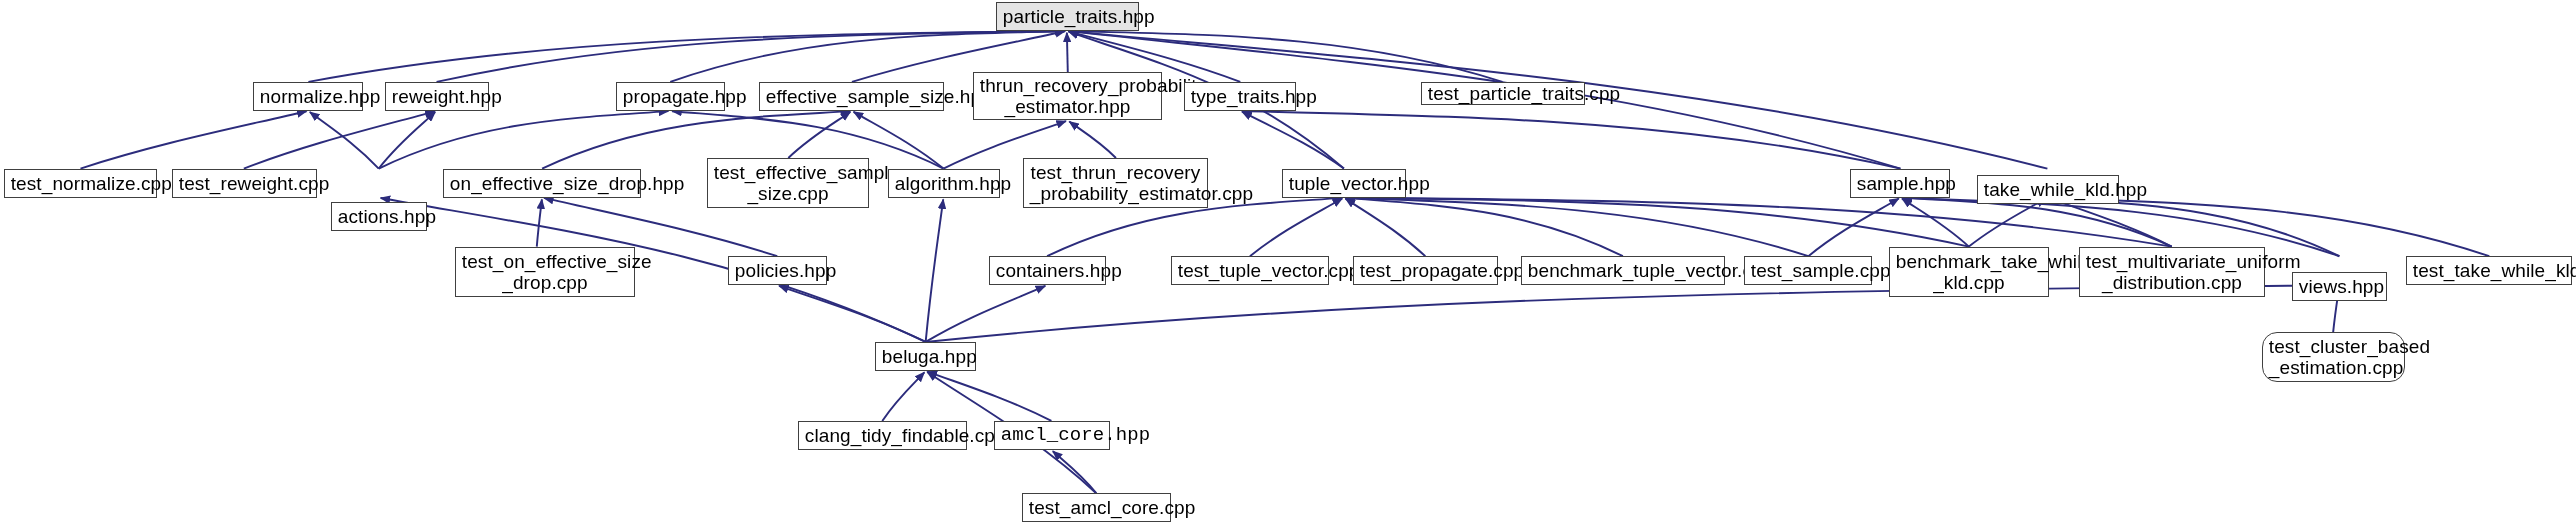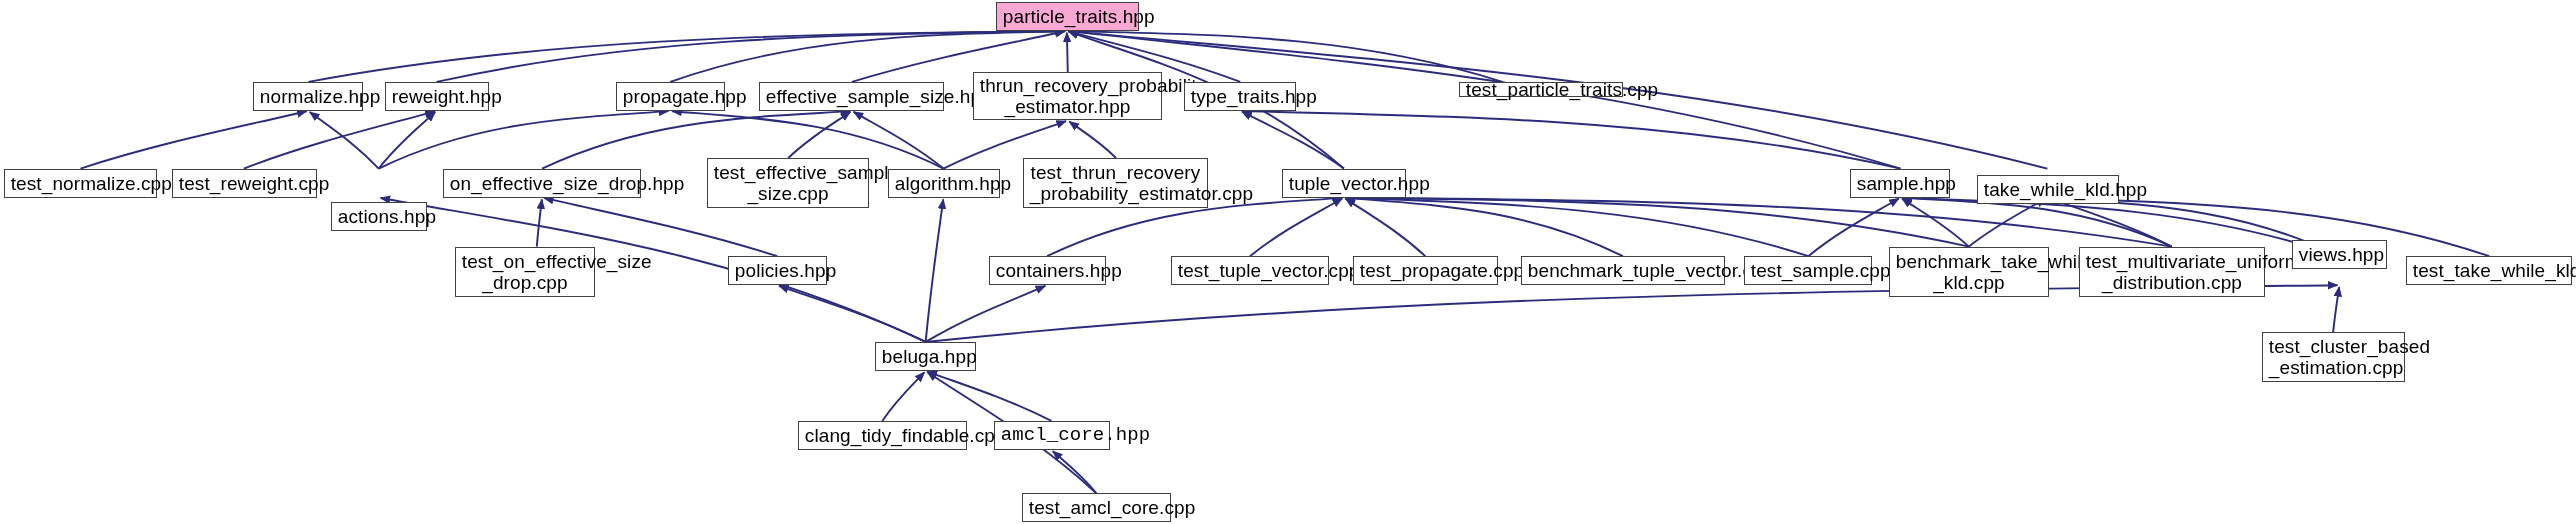--- a/index.html
+++ b/index.html
@@ -3,21 +3,21 @@
 <meta charset="utf-8">
 <style>
   html,body{margin:0;padding:0;background:#ffffff;}
   body{font-family:"Liberation Sans","DejaVu Sans",sans-serif;}
   #graph{position:relative;width:2576px;height:524px;background:#ffffff;overflow:hidden;}
   svg.edges{position:absolute;left:0;top:0;width:2576px;height:524px;}
   .node{position:absolute;box-sizing:border-box;border:1.5px solid #404040;background:#ffffff;
         display:flex;align-items:center;justify-content:center;text-align:center;
         font-size:19px;color:#000000;line-height:1.12;letter-spacing:0.1px;
         white-space:pre-line;padding:0 5.8px;}
-  .node.root{background:#f9a8d4;border-color:#404040;}
+  .node.root{background:#e5e5e5;border-color:#404040;}
   .node span{display:block;width:100%;}
 </style>
 </head>
 <body>
 
 <div id="graph">
   <svg class="edges" viewBox="0 0 2673 544" preserveAspectRatio="none">
     <defs>
       <marker id="arrow" markerWidth="11" markerHeight="9" refX="10" refY="4.5" orient="auto" markerUnits="userSpaceOnUse">
         <path d="M0,0 L11,4.5 L0,9 Z" fill="#2c2c7c"></path>
@@ -78,48 +78,48 @@
   </svg>
   <div id="node-layer">
       <div class="node root" style="left: 996px; top: 1.9px; width: 143px; height: 29px;"><span>particle_traits.hpp</span></div>
       <div class="node" style="left: 253px; top: 82px; width: 110px; height: 29px;"><span>normalize.hpp</span></div>
       <div class="node" style="left: 385px; top: 82px; width: 104px; height: 29px;"><span>reweight.hpp</span></div>
       <div class="node" style="left: 616px; top: 82px; width: 109px; height: 29px;"><span>propagate.hpp</span></div>
       <div class="node" style="left: 759px; top: 82px; width: 185px; height: 29px;"><span>effective_sample_size.hpp</span></div>
       <div class="node" style="left: 973px; top: 72px; width: 189px; height: 48px;"><span>thrun_recovery_probability
 _estimator.hpp</span></div>
       <div class="node" style="left: 1184px; top: 82px; width: 112px; height: 29px;"><span>type_traits.hpp</span></div>
-      <div class="node" style="left: 1459px; top: 82px; width: 164px; height: 15px; align-items: center;"><span>test_particle_traits.cpp</span></div>
+      <div class="node" style="left: 1421px; top: 82px; width: 164px; height: 23px; align-items: center;"><span>test_particle_traits.cpp</span></div>
       <div class="node" style="left: 3.9px; top: 169px; width: 153px; height: 29px; text-align: right;"><span>test_normalize.cpp</span></div>
       <div class="node" style="left: 172px; top: 169px; width: 145px; height: 29px;"><span>test_reweight.cpp</span></div>
       <div class="node" style="left: 331px; top: 169px; width: 96px; height: 29px; margin-top: 33px;"><span>actions.hpp</span></div>
       <div class="node" style="left: 443px; top: 169px; width: 198px; height: 29px;"><span>on_effective_size_drop.hpp</span></div>
       <div class="node" style="left: 707px; top: 158px; width: 162px; height: 50px;"><span>test_effective_sample
 _size.cpp</span></div>
       <div class="node" style="left: 888px; top: 169px; width: 112px; height: 29px;"><span>algorithm.hpp</span></div>
       <div class="node" style="left: 1023px; top: 158px; width: 185px; height: 50px;"><span>test_thrun_recovery
 _probability_estimator.cpp</span></div>
       <div class="node" style="left: 1282px; top: 169px; width: 124px; height: 29px;"><span>tuple_vector.hpp</span></div>
       <div class="node" style="left: 1850px; top: 169px; width: 100px; height: 29px;"><span>sample.hpp</span></div>
       <div class="node" style="left: 1977px; top: 175px; width: 142px; height: 29px;"><span>take_while_kld.hpp</span></div>
-      <div class="node" style="left: 455px; top: 247px; width: 140px; height: 50px;"><span>test_on_effective_size
+      <div class="node" style="left: 455px; top: 247px; width: 180px; height: 50px;"><span>test_on_effective_size
 _drop.cpp</span></div>
       <div class="node" style="left: 728px; top: 256px; width: 99px; height: 29px;"><span>policies.hpp</span></div>
       <div class="node" style="left: 989px; top: 256px; width: 117px; height: 29px;"><span>containers.hpp</span></div>
       <div class="node" style="left: 1171px; top: 256px; width: 158px; height: 29px;"><span>test_tuple_vector.cpp</span></div>
       <div class="node" style="left: 1353px; top: 256px; width: 145px; height: 29px;"><span>test_propagate.cpp</span></div>
       <div class="node" style="left: 1521px; top: 256px; width: 204px; height: 29px;"><span>benchmark_tuple_vector.cpp</span></div>
       <div class="node" style="left: 1744px; top: 256px; width: 128px; height: 29px;"><span>test_sample.cpp</span></div>
       <div class="node" style="left: 1889px; top: 247px; width: 160px; height: 50px;"><span>benchmark_take_while
 _kld.cpp</span></div>
       <div class="node" style="left: 2079px; top: 247px; width: 186px; height: 50px;"><span>test_multivariate_uniform
 _distribution.cpp</span></div>
-      <div class="node" style="left: 2292px; top: 240px; width: 95px; height: 29px;"><span>views.hpp</span></div>
+      <div class="node" style="left: 2292px; top: 272px; width: 95px; height: 29px;"><span>views.hpp</span></div>
       <div class="node" style="left: 2406px; top: 256px; width: 166px; height: 29px;"><span>test_take_while_kld.cpp</span></div>
       <div class="node" style="left: 875px; top: 342px; width: 101px; height: 29px;"><span>beluga.hpp</span></div>
-      <div class="node" style="left: 2262px; top: 332px; width: 143px; height: 50px;"><span>test_cluster_based
+      <div class="node" style="left: 2262px; top: 332px; width: 143px; height: 50px; border-radius: 15px;"><span>test_cluster_based
 _estimation.cpp</span></div>
       <div class="node" style="left: 798px; top: 421px; width: 169px; height: 29px;"><span>clang_tidy_findable.cpp</span></div>
       <div class="node" style="left: 994px; top: 421px; width: 116px; height: 29px; font-family: Liberation Mono, monospace;"><span>amcl_core.hpp</span></div>
       <div class="node" style="left: 1022px; top: 493px; width: 149px; height: 29px; justify-content: center;"><span>test_amcl_core.cpp</span></div>
     </div>
 </div>
 
 
 </body></html>

